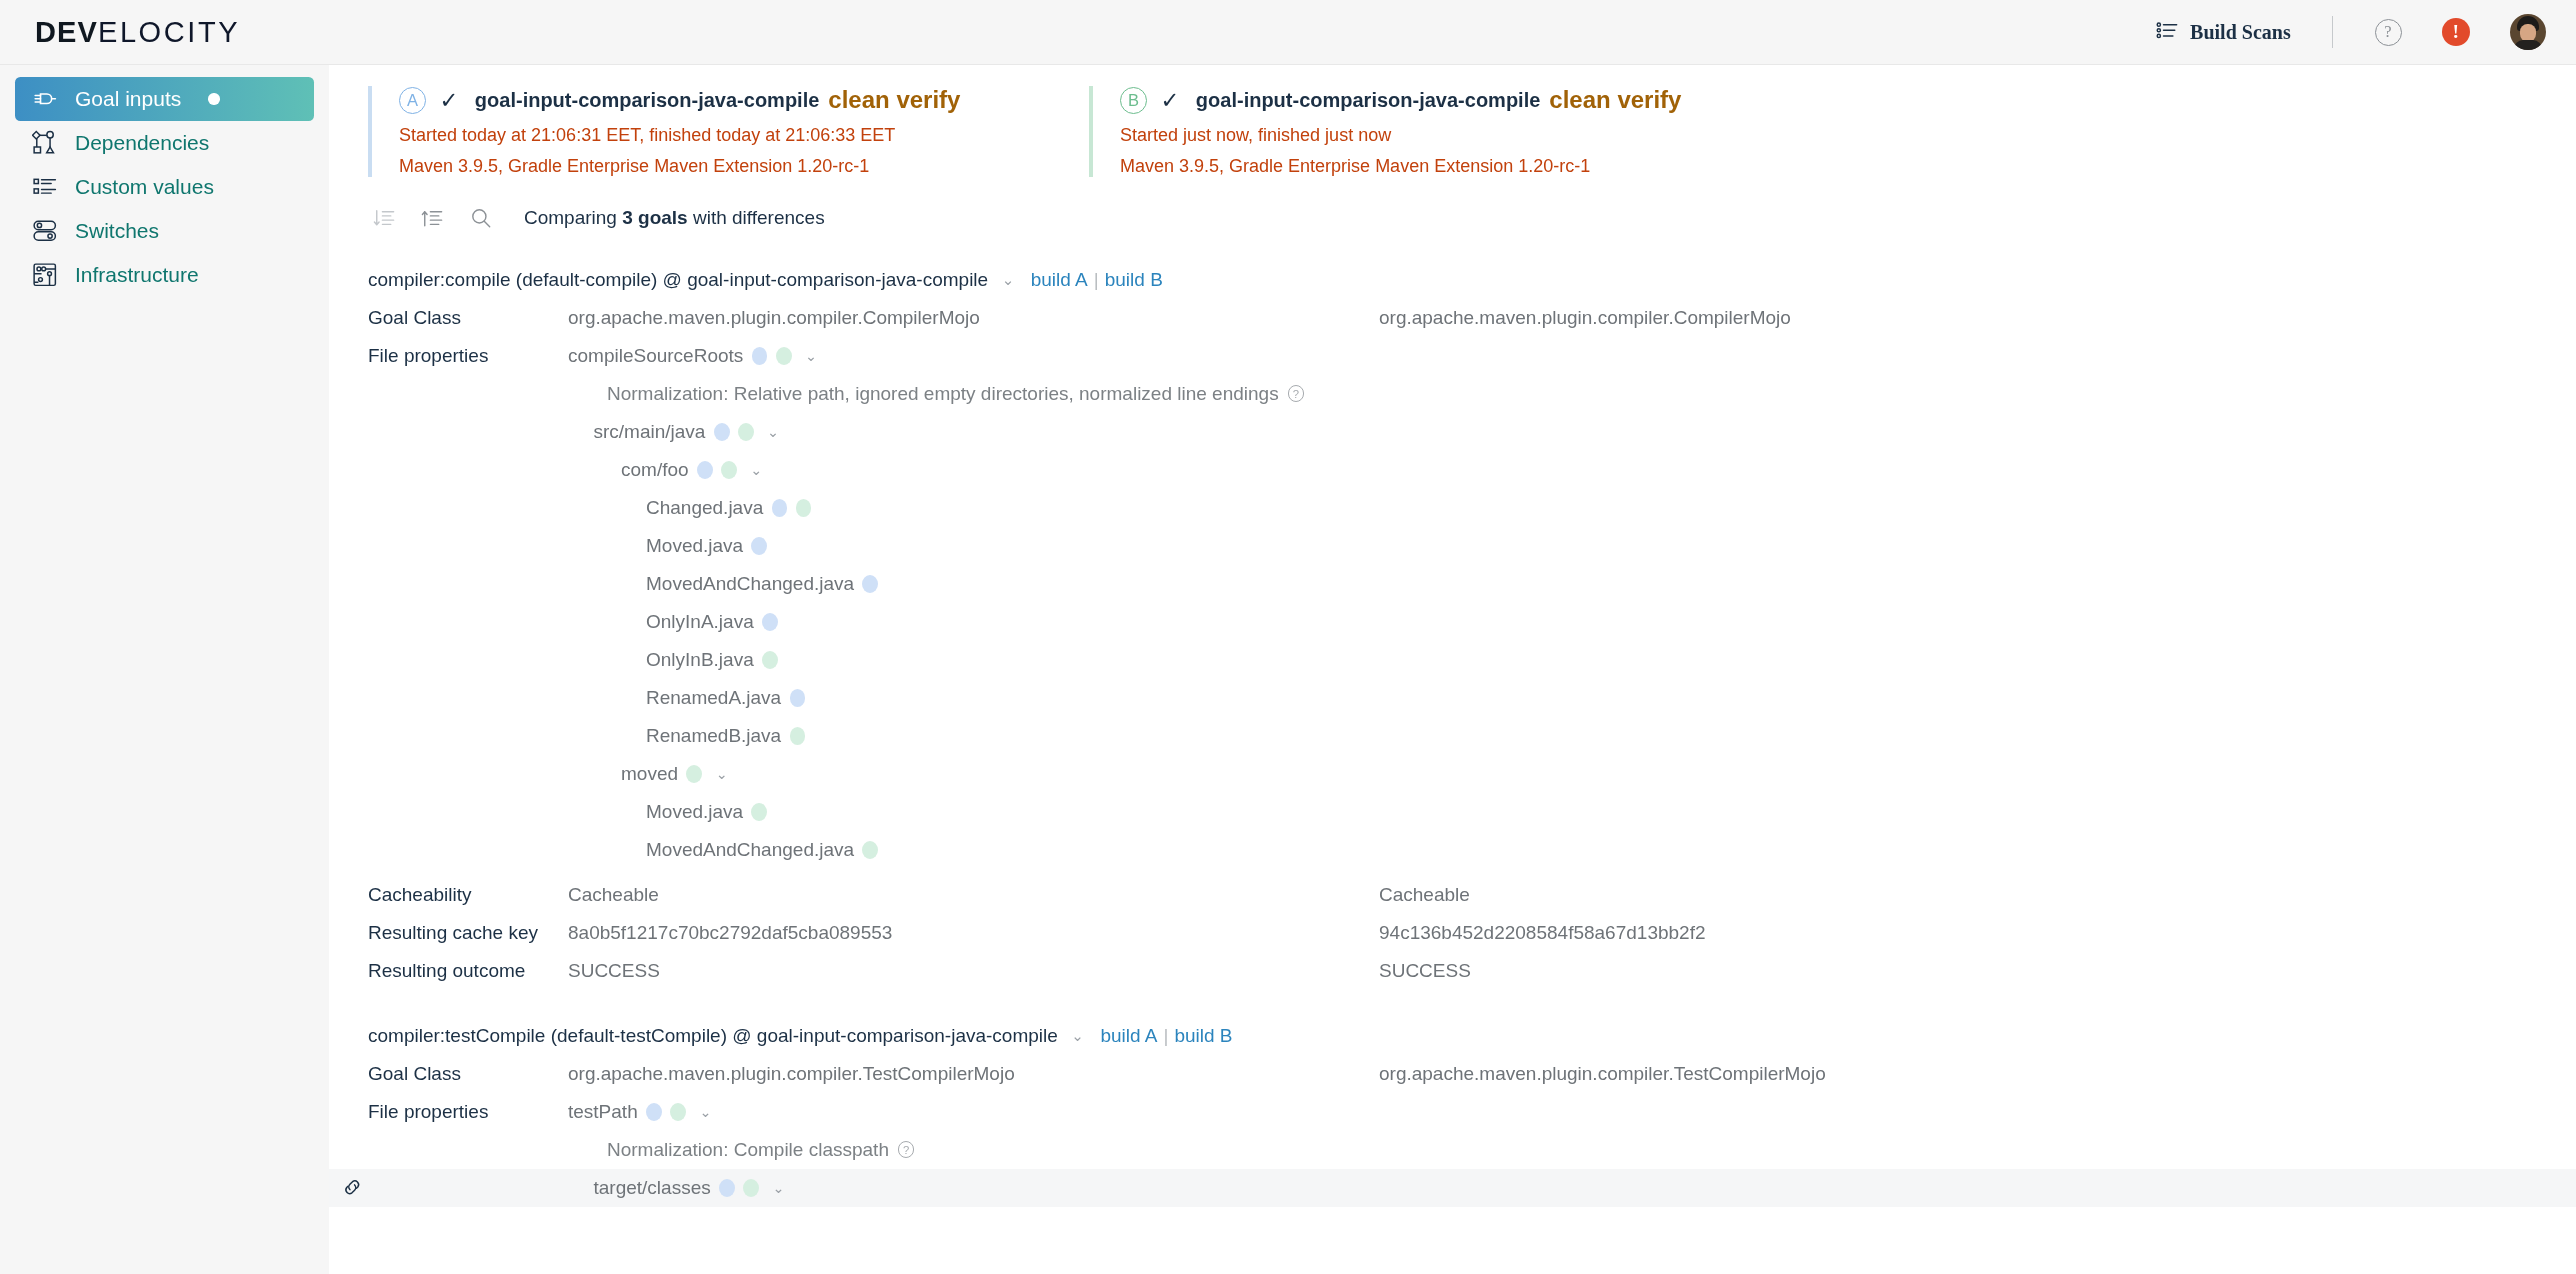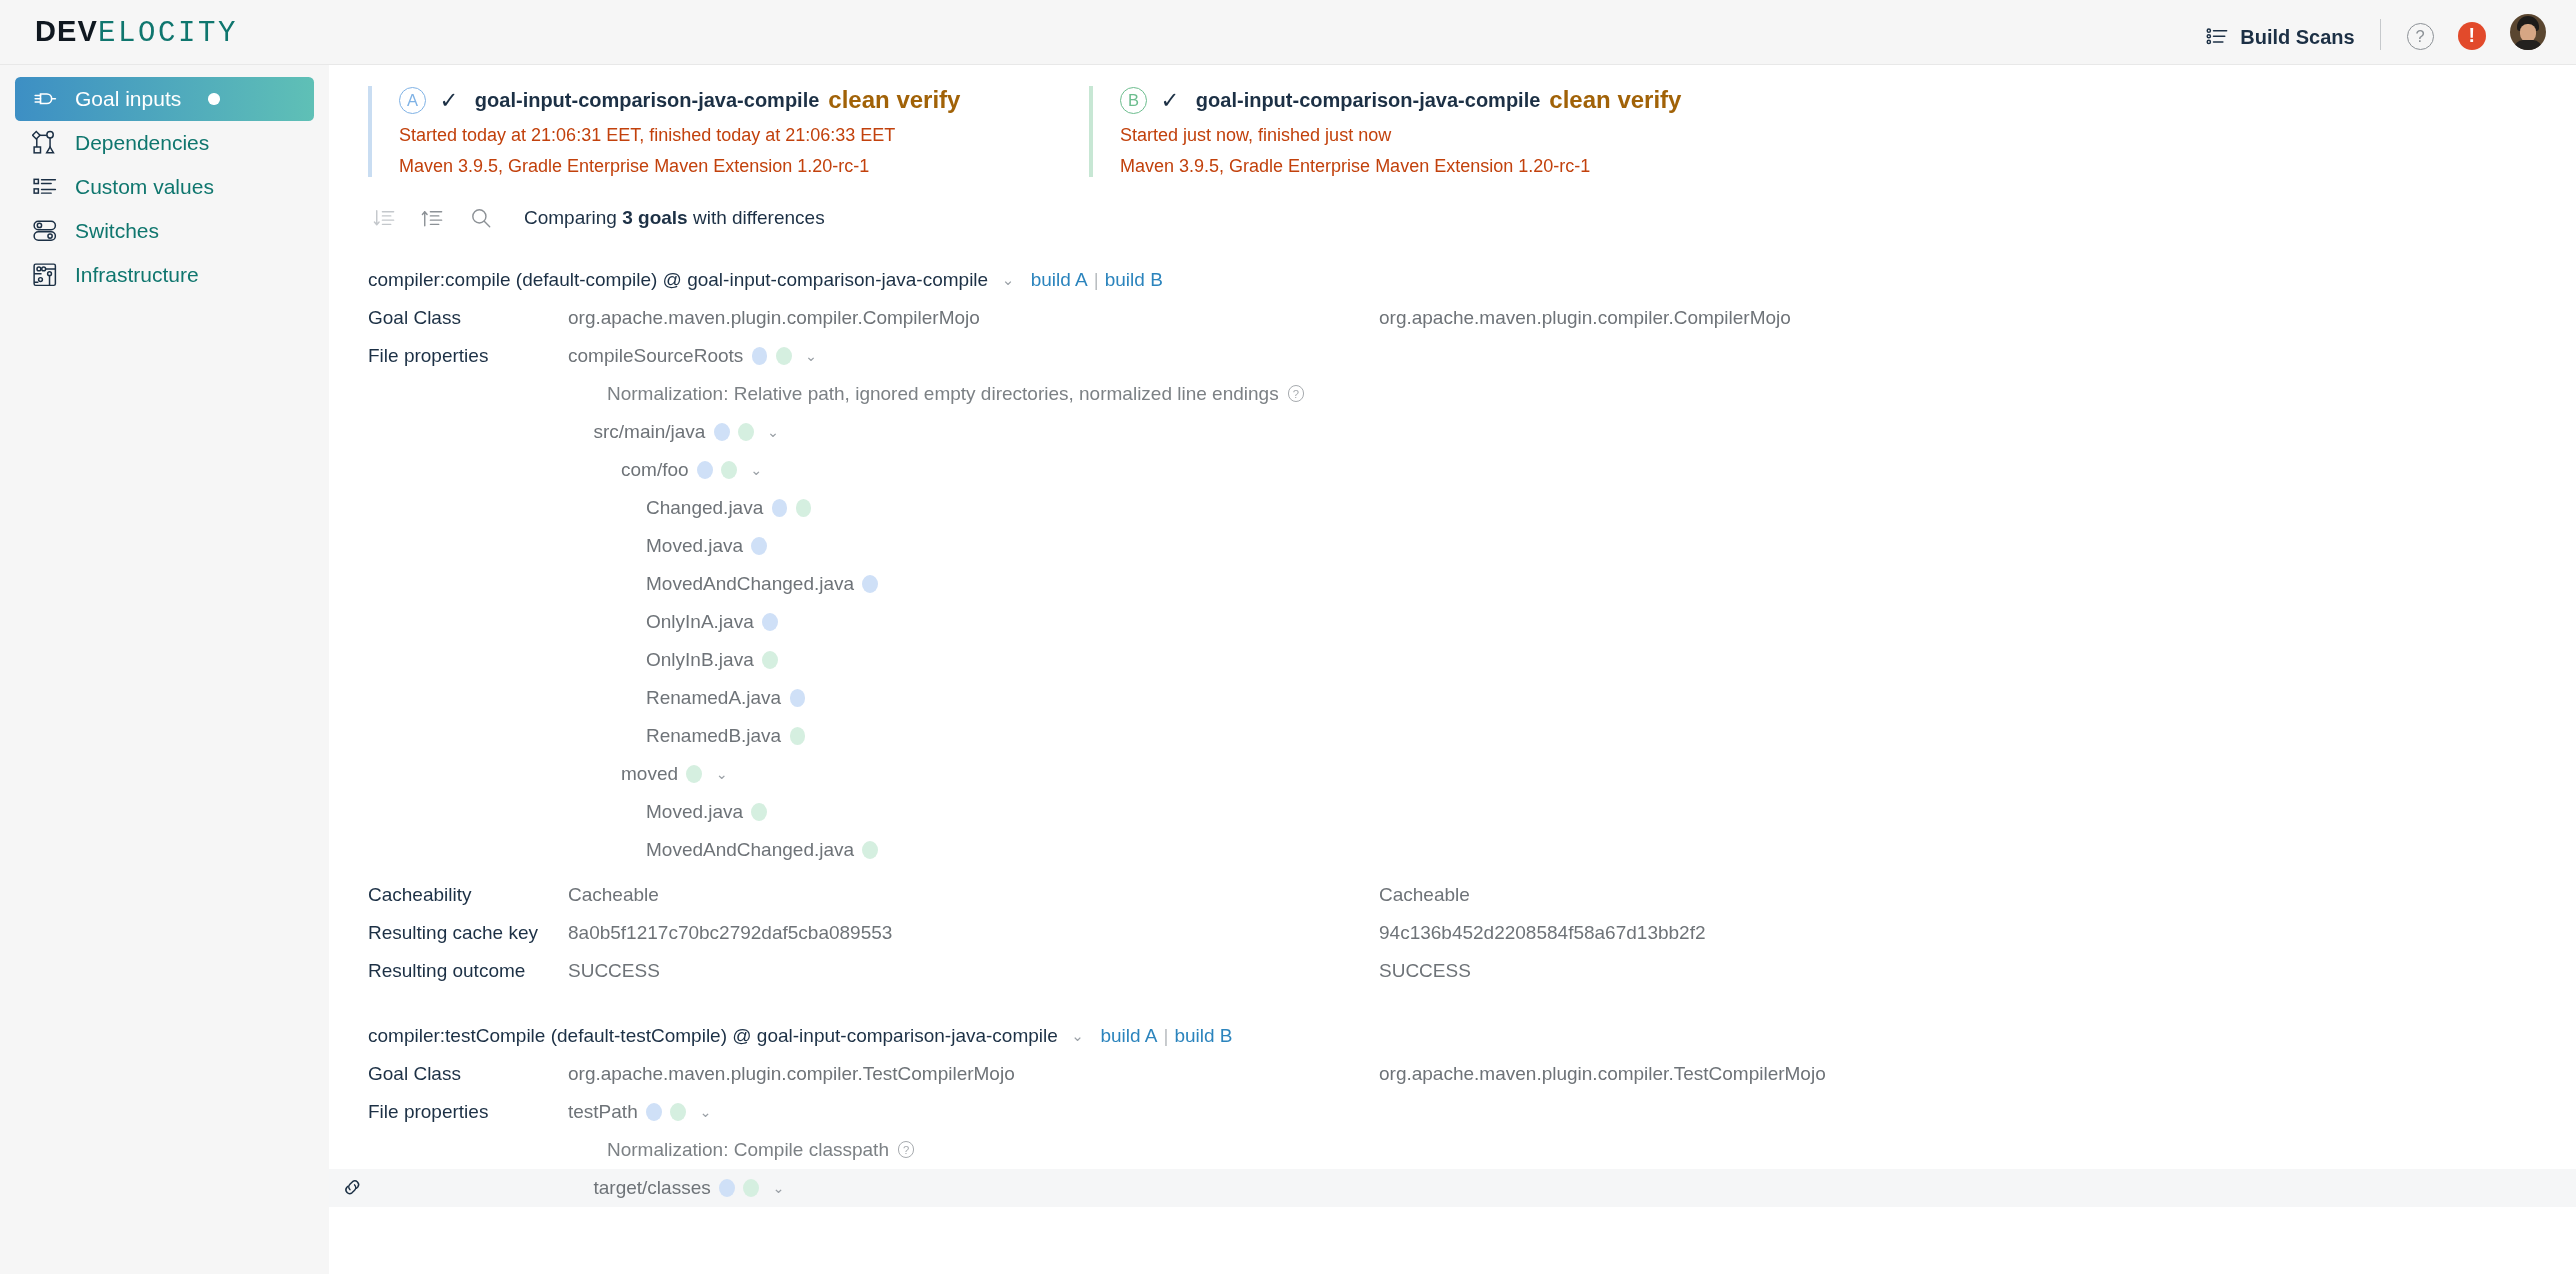--- a/index.html
+++ b/index.html
@@ -14,25 +14,25 @@
   
   .topbar {
     position: absolute; top: 0; left: 0;
     width: 2576px; height: 65px;
     background: #f6f6f6;
     border-bottom: 0.8px solid #e8e8e8;
     display: flex; align-items: center;
   }
   .logo { display: flex; align-items: baseline; margin-left: 35px; }
   .logo-dev { font-size: 29px; font-weight: bold; letter-spacing: 1.1px; color: #101820; }
-  .logo-rest { font-size: 29px; font-weight: 300; letter-spacing: 2.6px; color: #0f766e; font-family: Liberation Mono, monospace; }
+  .logo-rest { font-size: 29px; font-weight: 300; letter-spacing: 2.6px; color: #0f172a; }
 
   .topbar-right {
-    margin-left: auto; display: flex; align-items: flex-end;
-    margin-right: 30px; gap: 0;
+    margin-left: auto; display: flex; align-items: center;
+    margin-right: 30px; gap: 16px; font-family: Liberation Serif, serif;
   }
   .buildscans { display: flex; align-items: center; gap: 12px; cursor: pointer; }
   .buildscans-label { font-size: 20px; font-weight: bold; color: #1c3045; }
   .top-divider { width: 0.8px; height: 31.5px; background: #c6c9cc; margin: 0 25.5px; }
   .help-circle {
     width: 27px; height: 27px; border-radius: 50%;
     border: 1.5px solid #8c9196; color: #8c9196;
     font-size: 16.5px; display: flex; align-items: center; justify-content: center;
     cursor: pointer;
   }

